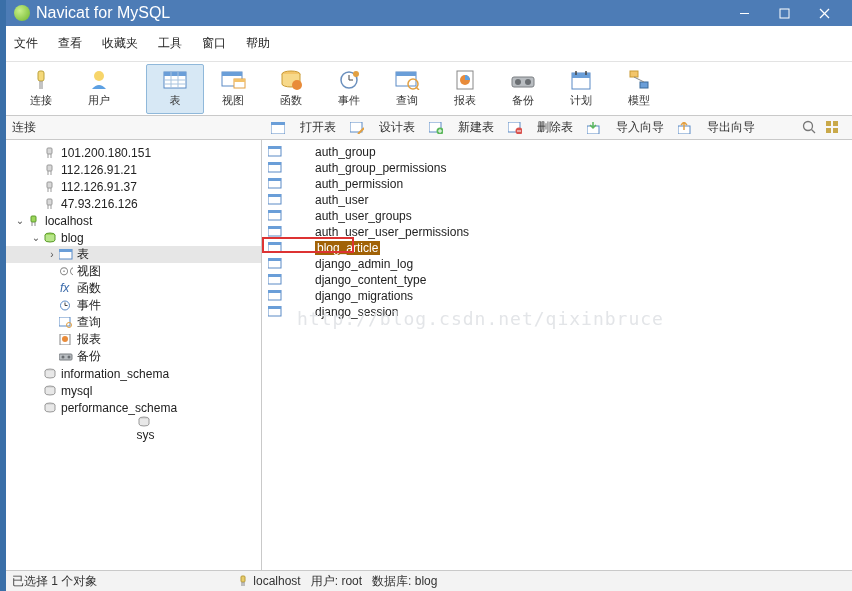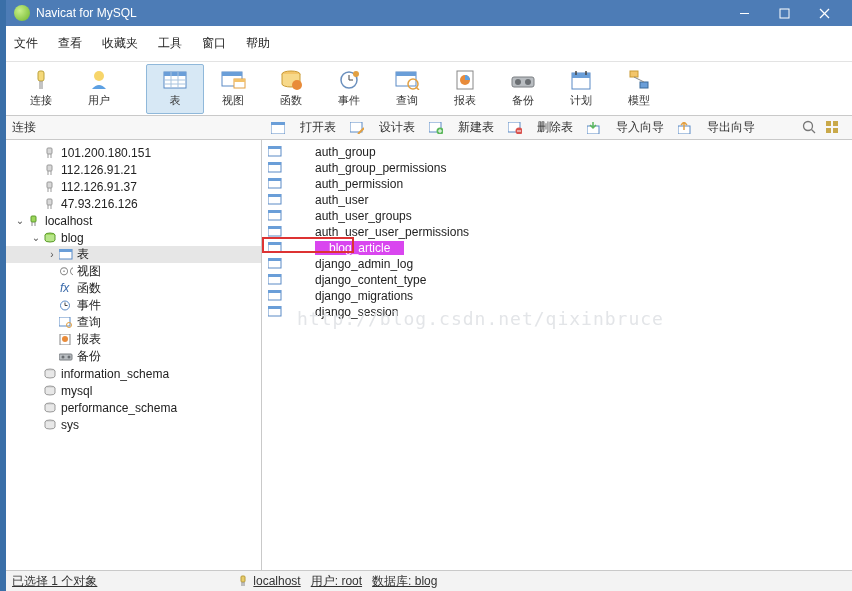--- a/index.html
+++ b/index.html
@@ -1,20 +1,20 @@
 <!DOCTYPE html>
 <html><head>
 <meta charset="utf-8">
 <style>
 * { margin: 0; padding: 0; box-sizing: border-box; font-family: "Microsoft YaHei", Arial, sans-serif; font-size: 12px; }
 body { background: #3a6fa8; width: 852px; height: 591px; overflow: hidden; position: relative; }
 .window { position: absolute; left: 6px; top: 0; right: 0; bottom: 0; background: #fff; display: flex; flex-direction: column; }
 .titlebar { background: #4d7cb6; color: #fff; height: 26px; display: flex; align-items: center; padding: 0 8px; }
 .titlebar .logo { width: 16px; height: 16px; border-radius: 50%; background: radial-gradient(circle at 35% 35%, #c8f08a, #6eb52b); margin-right: 6px; }
-.titlebar .title { flex: 1; font-size: 12px; }
+.titlebar .title { flex: 1; font-size: 16px; }
 .titlebar .winbtns { display: flex; gap: 0; }
 .titlebar .winbtn { width: 40px; height: 26px; display: flex; align-items: center; justify-content: center; color: #fff; cursor: pointer; }
 .menubar { background: #fff; height: 36px; display: flex; align-items: center; padding: 0 8px; gap: 20px; color: #232323; border-bottom: 1px solid #e3e3e3; }
 .menubar span { cursor: pointer; }
 .toolbar { background: #fff; height: 54px; display: flex; align-items: center; padding: 0 6px; gap: 0; border-bottom: 1px solid #c9c9c9; }
 .toolbtn { width: 58px; height: 50px; display: flex; flex-direction: column; align-items: center; justify-content: center; gap: 2px; cursor: pointer; border-radius: 2px; }
 .toolbtn.sel { background: #d7e8f5; border: 1px solid #8fb8da; }
 .toolbtn .ticon { width: 26px; height: 22px; display: flex; align-items: center; justify-content: center; }
 .toolbtn .tlabel { font-size: 11px; color: #333; }
 .subtoolbar { height: 24px; background: #f7f7f7; display: flex; align-items: center; border-bottom: 1px solid #c9c9c9; }
@@ -28,25 +28,25 @@
 .sidebar { width: 256px; border-right: 1px solid #c9c9c9; overflow: auto; padding-top: 4px; background: #fff; }
 .tree-row { display: flex; align-items: center; height: 17px; padding-left: 8px; cursor: pointer; white-space: nowrap; }
 .tree-row.sel { background: #e6e6e6; }
 .tree-row .caret { width: 12px; text-align: center; color: #555; font-size: 10px; }
 .tree-row .ticon2 { width: 16px; height: 14px; margin-right: 3px; display: inline-flex; align-items: center; justify-content: center; }
 .tree-row .lbl { color: #222; }
 .content { flex: 1; overflow: auto; padding: 4px 0 0 4px; background: #fff; position: relative; }
 .tbl-row { display: flex; align-items: center; height: 16px; padding-left: 2px; cursor: pointer; }
 .tbl-row .ticon3 { width: 14px; height: 12px; margin-right: 4px; display: inline-flex; }
 .tbl-row .name { color: #222; margin-left: 29px; }
-.tbl-row.sel .name { background: #d946ef; color: #fff; padding: 0 14px; }
+.tbl-row.sel .name { background: #a16207; color: #fff; padding: 0 2px; }
 .redbox { position: absolute; border: 2px solid #d33; pointer-events: none; }
 .watermark { position: absolute; color: #e3e5e8; font-size: 18px; letter-spacing: 1px; pointer-events: none; font-family: Consolas, monospace; }
 .statusbar { height: 21px; background: #f3f3f3; border-top: 1px solid #c9c9c9; display: flex; align-items: center; padding: 0 6px; color: #333; font-size: 12px; }
-.statusbar .sec { display: flex; align-items: center; gap: 4px; text-decoration: underline; }
+.statusbar .sec { display: flex; align-items: center; gap: 4px; }
 svg { display: block; }
 </style>
 </head>
 <body>
 
 <div class="window">
 
   <div class="titlebar">
     <div class="logo"></div>
     <div class="title">Navicat for MySQL</div>
@@ -438,21 +438,21 @@
         <div class="tree-row" style="padding-left: 24px;">
           <span class="caret"></span>
           <span class="ticon2">
             <svg width="14" height="12">
               <ellipse cx="7" cy="3" rx="5" ry="2" fill="#d8d8d8" stroke="#999"></ellipse>
               <path d="M2 3 v5 a5 2 0 0 0 10 0 v-5" fill="#e8e8e8" stroke="#999"></path>
             </svg>
           </span>
           <span class="lbl">performance_schema</span>
         </div>
-        <div class="tree-row" style="padding-left: 24px;">
+        <div class="tree-row" style="padding-left: 24px; flex-direction: column;">
           <span class="caret"></span>
           <span class="ticon2">
             <svg width="14" height="12">
               <ellipse cx="7" cy="3" rx="5" ry="2" fill="#d8d8d8" stroke="#999"></ellipse>
               <path d="M2 3 v5 a5 2 0 0 0 10 0 v-5" fill="#e8e8e8" stroke="#999"></path>
             </svg>
           </span>
           <span class="lbl">sys</span>
         </div>
       </div>

